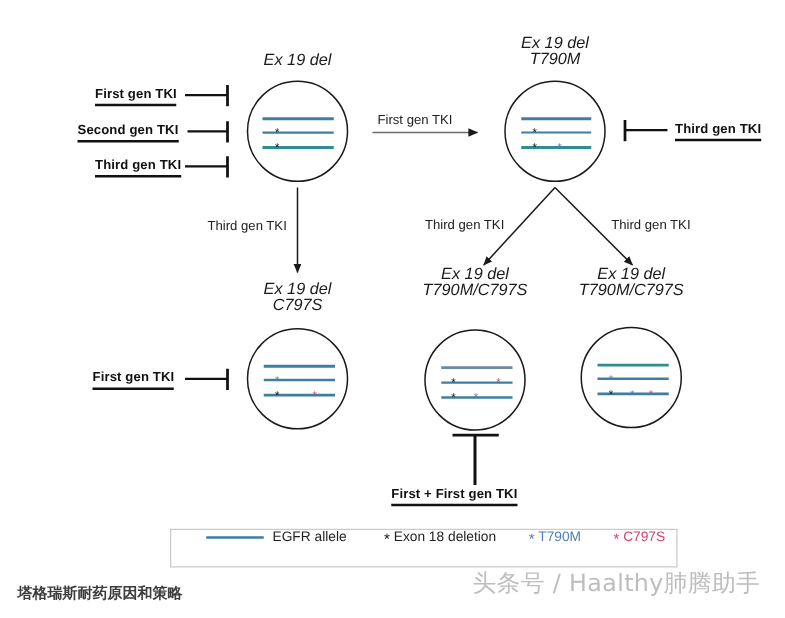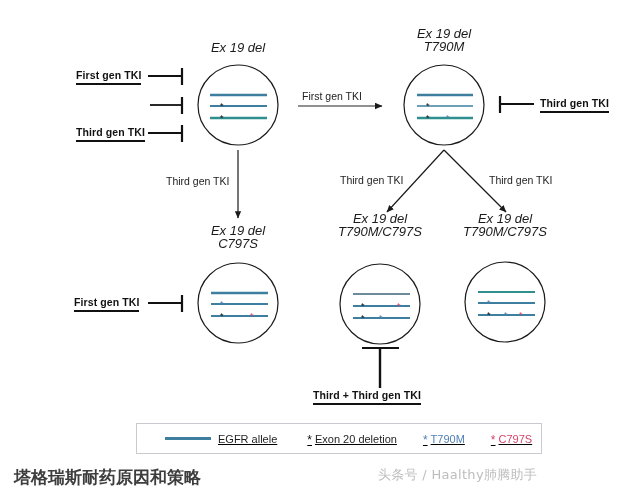--- a/index.html
+++ b/index.html
@@ -64,22 +64,21 @@
     border: 1px solid #c9c9cf;
     background: #ffffff;
     box-sizing: border-box;
   }
   .legend-row {
     position: absolute;
     left: 0; top: 0;
     width: 100%;
     height: 100%;
     display: flex;
-    align-items: center;
-    text-decoration: underline;
+    align-items: flex-start;
   }
   .legend-line-swatch {
     display: inline-block;
     width: 46px;
     height: 2.6px;
     background: #3e7fa0;
     margin-left: 28px;
     margin-right: 7px;
   }
   .legend-text {
@@ -99,30 +98,30 @@
   }
   .ast-black { color: #111111; }
   .ast-blue  { color: #4f7fb5; }
   .ast-red   { color: #d6436a; }
   .t-blue { color: #4f7fb5; }
   .t-red  { color: #d6436a; }
   .footer-cn {
     position: absolute;
     left: 14px;
     top: 466px;
-    font-size: 17px;
+    font-size: 12px;
     font-weight: bold;
     color: #3d3d3d;
     font-family: "DejaVu Sans", sans-serif;
   }
   .footer-brand {
     position: absolute;
     left: 378px;
-    top: 466px;
-    font-size: 13px;
+    top: 454px;
+    font-size: 19px;
     color: #bdbdbd;
     font-family: "DejaVu Sans", sans-serif;
     letter-spacing: 0.3px;
   }
 </style>
 </head>
 <body>
 
 <div id="canvas">
 
@@ -221,20 +220,21 @@
       <line x1="478" y1="303" x2="535" y2="303" stroke="#3e7fa0" stroke-width="2.0"></line>
       <line x1="478" y1="315" x2="535" y2="315" stroke="#3e7fa0" stroke-width="2.2"></line>
       <text x="487" y="306" font-size="9" fill="#4f7fb5" font-family="Liberation Sans, sans-serif">*</text>
       <text x="487" y="318" font-size="9" fill="#111111" font-family="Liberation Sans, sans-serif">*</text>
       <text x="504" y="318" font-size="9" fill="#4f7fb5" font-family="Liberation Sans, sans-serif">*</text>
       <text x="519" y="318" font-size="9" fill="#d6436a" font-family="Liberation Sans, sans-serif">*</text>
     </g>
   </svg>
 
   <div class="lbl drug" style="left:76px; top:69px;">First gen TKI</div>
+  <div class="lbl drug" style="left:62px; top:98px;">Second gen TKI</div>
   <div class="lbl drug" style="left:76px; top:126px;">Third gen TKI</div>
 
   <div class="lbl cap" style="left:198px; top:42px; width:80px;">
     <div>Ex 19 del</div>
   </div>
 
   <div class="lbl drug-plain" style="left:302px; top:90px;">First gen TKI</div>
 
   <div class="lbl cap" style="left:404px; top:28px; width:80px;">
     <div>Ex 19 del</div>
@@ -258,32 +258,32 @@
     <div>T790M/C797S</div>
   </div>
 
   <div class="lbl cap" style="left:455px; top:213px; width:100px;">
     <div>Ex 19 del</div>
     <div>T790M/C797S</div>
   </div>
 
   <div class="lbl drug" style="left:74px; top:296px;">First gen TKI</div>
 
-  <div class="lbl drug" style="left:313px; top:389px;">Third + Third gen TKI</div>
+  <div class="lbl drug" style="left:313px; top:389px;">First + First gen TKI</div>
 
   <div class="legend-box">
     <div class="legend-row">
       <div class="legend-item">
         <span class="legend-line-swatch"></span>
         <span class="legend-text">EGFR allele</span>
       </div>
       <div class="legend-gap-a"></div>
       <div class="legend-item">
         <span class="ast ast-black">*</span>
-        <span class="legend-text">Exon 20 deletion</span>
+        <span class="legend-text">Exon 18 deletion</span>
       </div>
       <div class="legend-gap-b"></div>
       <div class="legend-item">
         <span class="ast ast-blue">*</span>
         <span class="legend-text t-blue">T790M</span>
       </div>
       <div class="legend-gap-c"></div>
       <div class="legend-item">
         <span class="ast ast-red">*</span>
         <span class="legend-text t-red">C797S</span>

